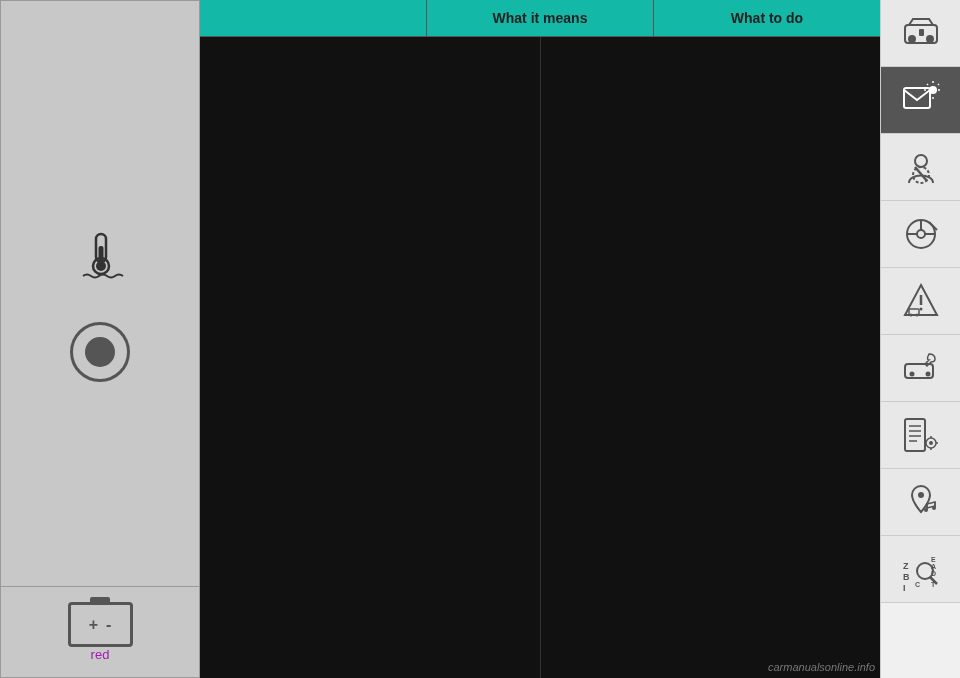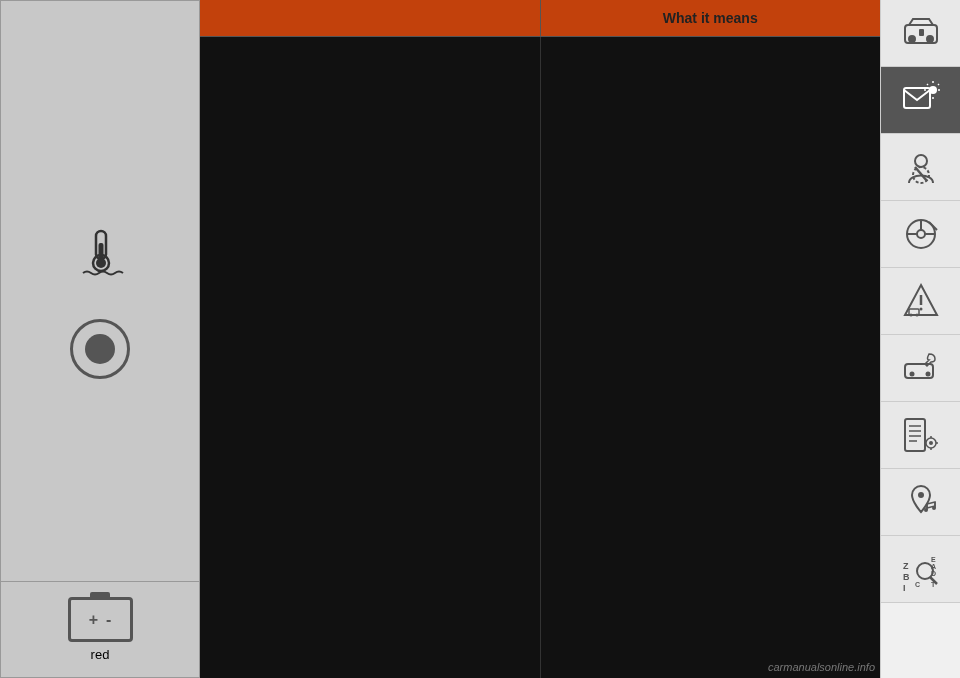--- a/index.html
+++ b/index.html
@@ -101,35 +101,34 @@
       display: flex;
       align-items: center;
       gap: 8px;
       font-size: 16px;
       font-weight: bold;
       color: #555;
     }
 
     .red-label {
       font-size: 13px;
-      color: #000000;
-      margin-top: 5px;
+      color: #a21caf;
     }
 
     
     .content-area {
       flex: 1;
       display: flex;
       flex-direction: column;
     }
 
     .header-row {
       display: flex;
       border-bottom: 1px solid #555;
-      background: #c2410c;
+      background: #14b8a6;
     }
 
     .header-cell {
       flex: 1;
       text-align: center;
       padding: 10px;
       font-size: 14px;
       font-weight: bold;
       color: #222;
       border-right: 1px solid #555;
@@ -235,20 +234,21 @@
         </div>
       </div>
       <div class="red-label">red</div>
     </div>
   </div>
 
   <div class="content-area">
     <div class="header-row">
       <div class="header-cell header-left"></div>
       <div class="header-cell">What it means</div>
+      <div class="header-cell">What to do</div>
     </div>
     <div class="content-body">
       <div class="content-col"></div>
       <div class="content-col"></div>
     </div>
   </div>
 
   <div class="right-sidebar">
 
     <div class="nav-item">

